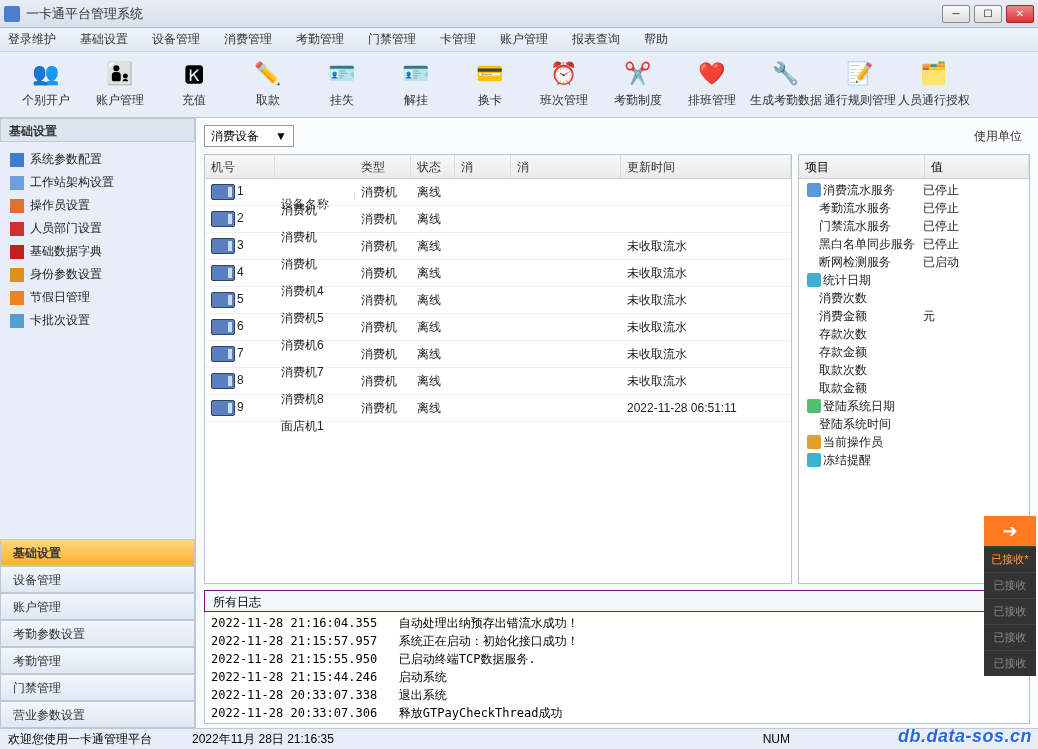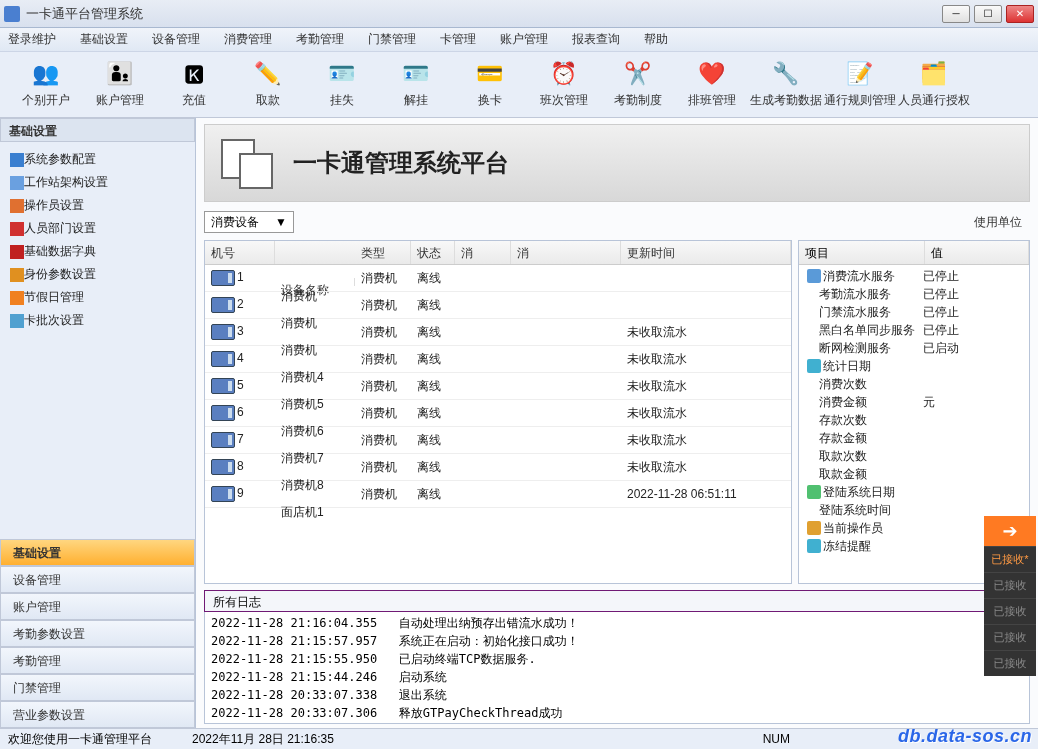--- a/index.html
+++ b/index.html
@@ -23,21 +23,21 @@
 .tbtn .ticon { width: 28px; height: 28px; display: flex; align-items: center; justify-content: center; font-size: 22px; }
 .tbtn .tlabel { font-size: 12px; color: #333; white-space: nowrap; }
 
 
 .main { display: flex; height: 610px; }
 
 
 .sidebar { width: 196px; background: #e8eef8; display: flex; flex-direction: column; border-right: 1px solid #b8c4d8; }
 .sb-header { height: 24px; background: #dce4f0; border: 1px solid #c0c8d8; padding: 4px 8px; font-weight: bold; color: #333; }
 .sb-tree { flex: 1; padding: 6px 4px; overflow-y: auto; }
-.sb-item { display: flex; align-items: center; padding: 3px 6px; cursor: pointer; color: #222; }
+.sb-item { display: flex; align-items: center; gap: 6px; padding: 3px 6px; cursor: pointer; color: #222; }
 .sb-item .si-icon { width: 14px; height: 14px; display: inline-block; }
 .sb-nav { display: flex; flex-direction: column; }
 .sb-nav div { height: 27px; border: 1px solid #c0c8d8; background: linear-gradient(#f2f6fc,#e0e8f4); padding: 5px 12px; cursor: pointer; color: #333; }
 .sb-nav div.active { background: linear-gradient(#ffd680,#ffb030); font-weight: bold; }
 
 
 .content { flex: 1; display: flex; flex-direction: column; background: #fafbfd; }
 .banner { height: 78px; margin: 6px 8px 2px 8px; background: linear-gradient(#f0f0f0, #d8d8d8); border: 1px solid #ccc; display: flex; align-items: center; padding-left: 16px; gap: 16px; }
 .banner-icon { width: 56px; height: 48px; position: relative; }
 .banner-icon::before { content: ""; position: absolute; left: 0; top: 0; width: 30px; height: 36px; border: 2px solid #666; background: #fff; }
@@ -210,24 +210,20 @@
         <div>设备管理</div>
         <div>账户管理</div>
         <div>考勤参数设置</div>
         <div>考勤管理</div>
         <div>门禁管理</div>
         <div>营业参数设置</div>
       </div>
   </div>
 
   <div class="content">
-    <div class="banner">
-      <div class="banner-icon"></div>
-      <div class="banner-title">一卡通管理系统平台</div>
-    </div>
 
     <div class="filterbar">
       <div class="dropdown">
         <span>消费设备</span>
         <span>▼</span>
       </div>
       <div>
         <span class="usage-label">使用单位</span>
       </div>
     </div>

